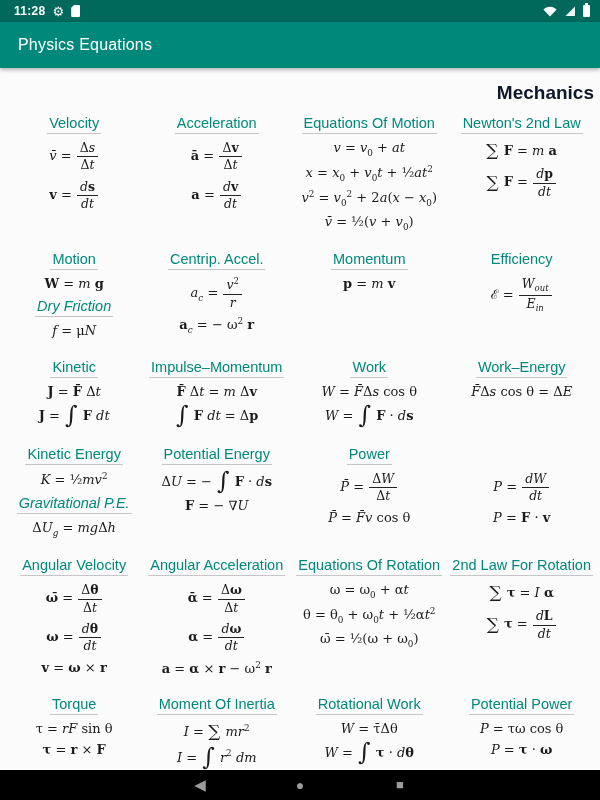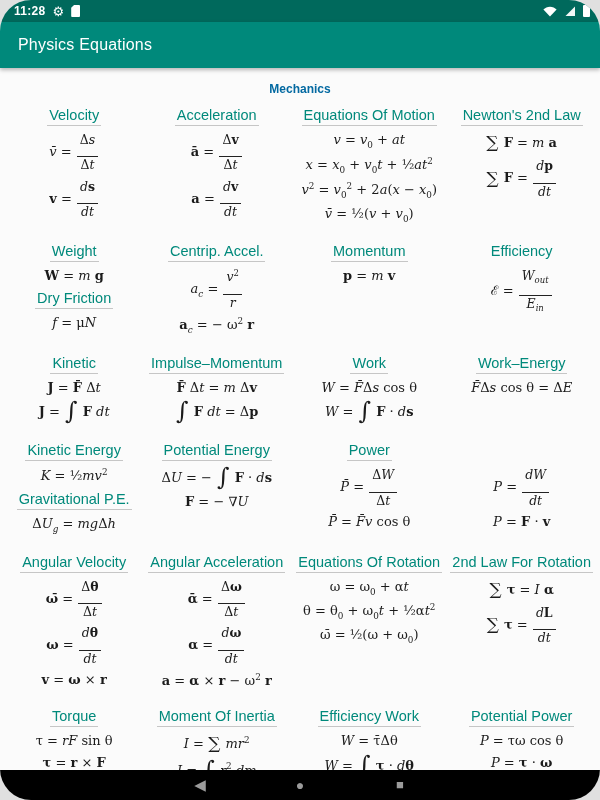--- a/index.html
+++ b/index.html
@@ -2,21 +2,21 @@
 <html style="--status-bg: #00695C; --appbar-bg: #00897B; --link-color: #00897B; --content-bg: #FBFBFB;"><head>
 <meta charset="utf-8">
 <style>
   * { margin:0; padding:0; box-sizing:border-box; }
   html,body { background:#e0e0e0; }
   .phone {
     width:600px; height:800px; margin:0 auto;
     display:flex; flex-direction:column;
     background:var(--content-bg,#FBFBFB);
     font-family:"Liberation Sans", sans-serif;
-    overflow:hidden; position:relative;border-radius:31px;
+    overflow:hidden; position:relative;
   }
   
   .status-bar {
     height:22px; flex:0 0 22px;
     background:var(--status-bg,#00695C);
     display:flex; align-items:center; justify-content:space-between;
     padding:0 8px; color:#fff;
   }
   .sb-left, .sb-right { display:flex; align-items:center; gap:7px; }
   .sb-time { font-size:12px; font-weight:bold; letter-spacing:0.3px; padding-left:6px; }
@@ -37,50 +37,50 @@
     height:46px; flex:0 0 46px;
     background:var(--appbar-bg,#00897B);
     display:flex; align-items:center; padding:0 18px;
     box-shadow:0 2px 4px rgba(0,0,0,0.28);
     position:relative; z-index:2;
   }
   .app-title { color:#fff; font-size:16px; font-weight:normal; letter-spacing:0.2px; }
   
   .content { flex:1 1 auto; overflow:hidden; padding:0 6px; }
   .page-title {
-    text-align:center; font-size:12px; font-weight:bold; color:#0369a1;
+    text-align:right; font-size:19px; font-weight:bold; color:#0f172a;
     margin:14px 0 10px 0; font-family:"Liberation Sans", sans-serif;
   }
   .eq-grid {
     display:grid;
     grid-template-columns:24fr 25.5fr 27.5fr 23fr;
     row-gap:13px; column-gap:2px;
   }
   .cell { text-align:center; padding:0 1px; }
   .sec-title { min-height:21px; margin-bottom:2px; }
-  .sec-title.extra { margin-top:5px; }
+  .sec-title.extra { margin-top:5px;font-style:italic; }
   .sec-link {
     display:inline-block; color:var(--link-color,#00897B);
     font-size:14.5px; white-space:nowrap;
     border-bottom:1px solid #c6c6c6; padding:0 2px 2px 2px;
   }
   .sec-link.no-underline { border-bottom:none; }
   .equation {
     font-family:"DejaVu Serif", serif;
     font-size:13px; color:#1b1b1b;
     margin:5px 0; line-height:1.25; white-space:nowrap;
   }
   .equation i { font-style:italic; }
   .equation b { font-weight:bold; font-style:normal; }
   sup, sub { font-size:0.68em; }
   .frac {
     display:inline-flex; flex-direction:column; vertical-align:middle;
     text-align:center; margin:1px 1px; line-height:1.15; font-size:0.96em;
   }
-  .fr-n { border-bottom:1px solid #222; padding:0 3px 9px 3px; }
+  .fr-n { border-bottom:1px solid #222; padding:0 3px 1px 3px; }
   .fr-d { padding-top:1px; }
   .bigint {
     display:inline-block; font-size:24px; line-height:22px;
     vertical-align:middle; transform:translateY(-1px); padding:0 1px;
   }
   .bigsum { font-size:17px; vertical-align:-1px; padding-right:1px; }
   
   .nav-bar {
     height:30px; flex:0 0 30px; background:#000;
     display:flex; align-items:center; justify-content:center;
@@ -159,21 +159,21 @@
         </div>
         <div class="cell">
           <div class="sec-title"><span class="sec-link">Newton's 2nd Law</span></div>
           <div class="equation"><span class="bigsum">∑</span> <b>F</b> = <i>m</i> <b>a</b></div>
           <div class="equation"><span class="bigsum">∑</span> <b>F</b> = <span class="frac">
               <span class="fr-n"><i>d</i><b>p</b></span>
               <span class="fr-d"><i>d</i><i>t</i></span>
             </span></div>
         </div>
         <div class="cell">
-          <div class="sec-title"><span class="sec-link">Weight</span></div>
+          <div class="sec-title"><span class="sec-link">Motion</span></div>
           <div class="equation"><b>W</b> = <i>m</i> <b>g</b></div>
           <div class="sec-title extra"><span class="sec-link">Dry Friction</span></div>
           <div class="equation"><i>f</i> = μ<i>N</i></div>
         </div>
         <div class="cell">
           <div class="sec-title"><span class="sec-link">Centrip. Accel.</span></div>
           <div class="equation"><i>a</i><sub><i>c</i></sub> = <span class="frac">
               <span class="fr-n"><i>v</i><sup>2</sup></span>
               <span class="fr-d"><i>r</i></span>
             </span></div>
@@ -278,21 +278,21 @@
           <div class="sec-title"><span class="sec-link">Torque</span></div>
           <div class="equation">τ = <i>r</i><i>F</i> sin θ</div>
           <div class="equation"><b>τ</b> = <b>r</b> × <b>F</b></div>
         </div>
         <div class="cell">
           <div class="sec-title"><span class="sec-link">Moment Of Inertia</span></div>
           <div class="equation"><i>I</i> = <span class="bigsum">∑</span> <i>m</i><i>r</i><sup>2</sup></div>
           <div class="equation"><i>I</i> = <span class="bigint">∫</span> <i>r</i><sup>2</sup> <i>d</i><i>m</i></div>
         </div>
         <div class="cell">
-          <div class="sec-title"><span class="sec-link">Efficiency Work</span></div>
+          <div class="sec-title"><span class="sec-link">Rotational Work</span></div>
           <div class="equation"><i>W</i> = τ̄Δθ</div>
           <div class="equation"><i>W</i> = <span class="bigint">∫</span> <b>τ</b> · <i>d</i><b>θ</b></div>
         </div>
         <div class="cell">
           <div class="sec-title"><span class="sec-link">Potential Power</span></div>
           <div class="equation"><i>P</i> = τω cos θ</div>
           <div class="equation"><i>P</i> = <b>τ</b> · <b>ω</b></div>
         </div>
       </div>
   </div>

